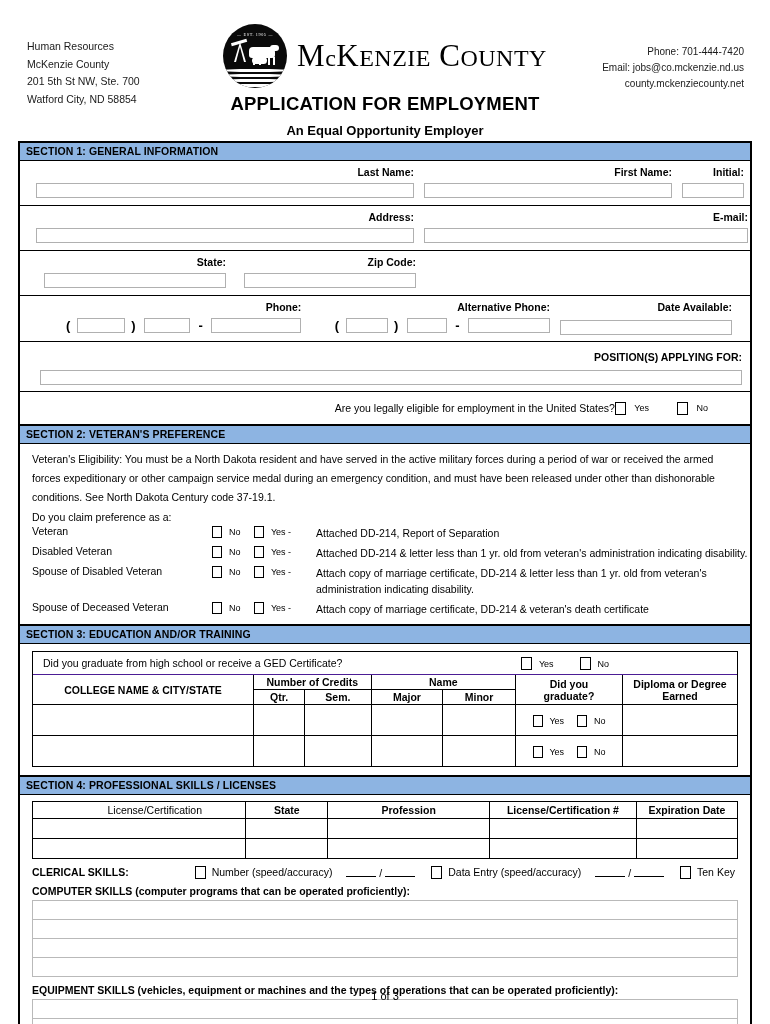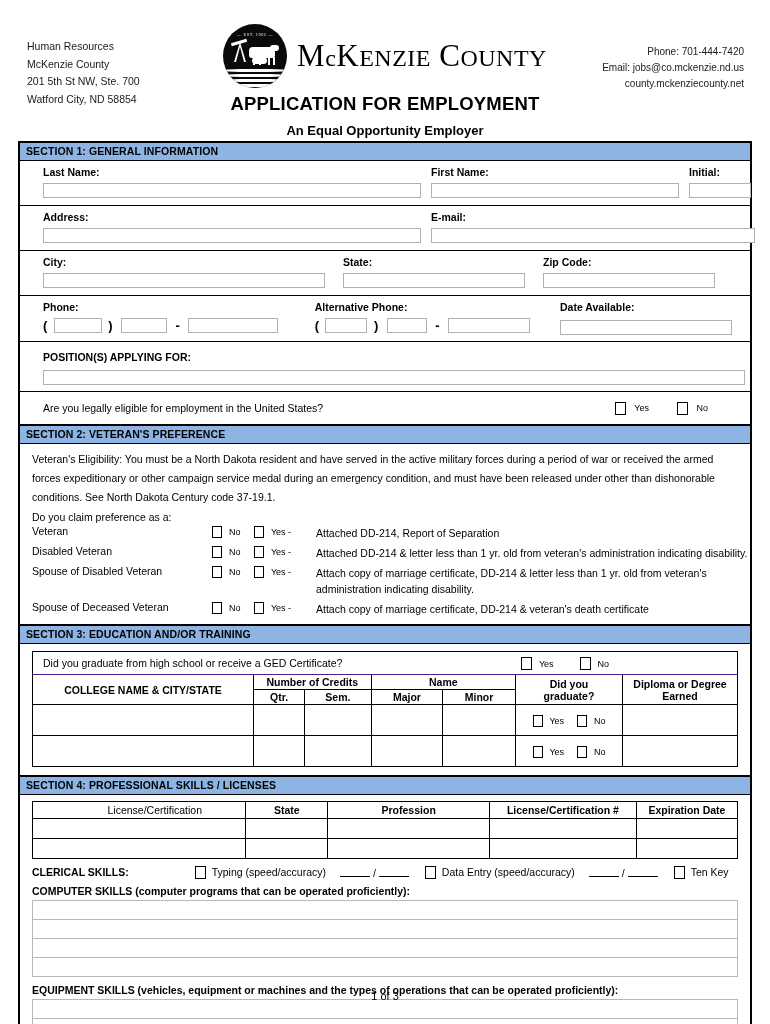--- a/index.html
+++ b/index.html
@@ -202,22 +202,23 @@
     padding: 2px 0 2px 6px;
     letter-spacing: .1px;
     line-height: 13px;
   }
   .block {
     border-bottom: 2px solid #000;
     padding: 0;
   }
   .row {
     border-bottom: 1px solid #000;
-    padding: 5px 8px 6px 23px;
+    padding: 5px 8px 6px 16px;
     box-sizing: border-box;
+    text-align: right;
   }
   .row.last { border-bottom: none; }
   .lbl {
     font-size: 10.5px;
     font-weight: bold;
     display: inline-block;
   }
   .inp {
     border: 1px solid #b0b0b0;
     background: #fff;
@@ -431,24 +432,20 @@
           </div>
           <div class="name-col" style="width:330px">
             <span class="lbl">E-mail:</span>
             <span class="inp" style="width:324px"></span>
           </div>
         </div>
       </div>
 
       <div class="row">
         <div class="name-row">
-          <div class="name-col" style="width:290px">
-            <span class="lbl">City:</span>
-            <span class="inp" style="width:282px"></span>
-          </div>
           <div class="name-col" style="width:190px">
             <span class="lbl">State:</span>
             <span class="inp" style="width:182px"></span>
           </div>
           <div class="name-col" style="width:180px">
             <span class="lbl">Zip Code:</span>
             <span class="inp" style="width:172px"></span>
           </div>
         </div>
       </div>
@@ -664,21 +661,21 @@
           <td></td>
           <td></td>
           <td></td>
         </tr>
       </tbody>
         </table>
 
       <div class="clerical">
         <span class="lbl" style="margin-right:60px">CLERICAL SKILLS:</span>
         <span class="cb"></span>
-        <span style="font-size:10.5px">Typing (speed/accuracy)</span>
+        <span style="font-size:10.5px">Number (speed/accuracy)</span>
         <span style="margin-left:8px;white-space:nowrap">
           <span class="blank-line"></span>
           <span style="font-size:10.5px">/</span>
           <span class="blank-line"></span>
         </span>
         <span class="cb" style="margin-left:10px"></span>
         <span style="font-size:10.5px">Data Entry (speed/accuracy)</span>
         <span style="margin-left:8px;white-space:nowrap">
           <span class="blank-line"></span>
           <span style="font-size:10.5px">/</span>

